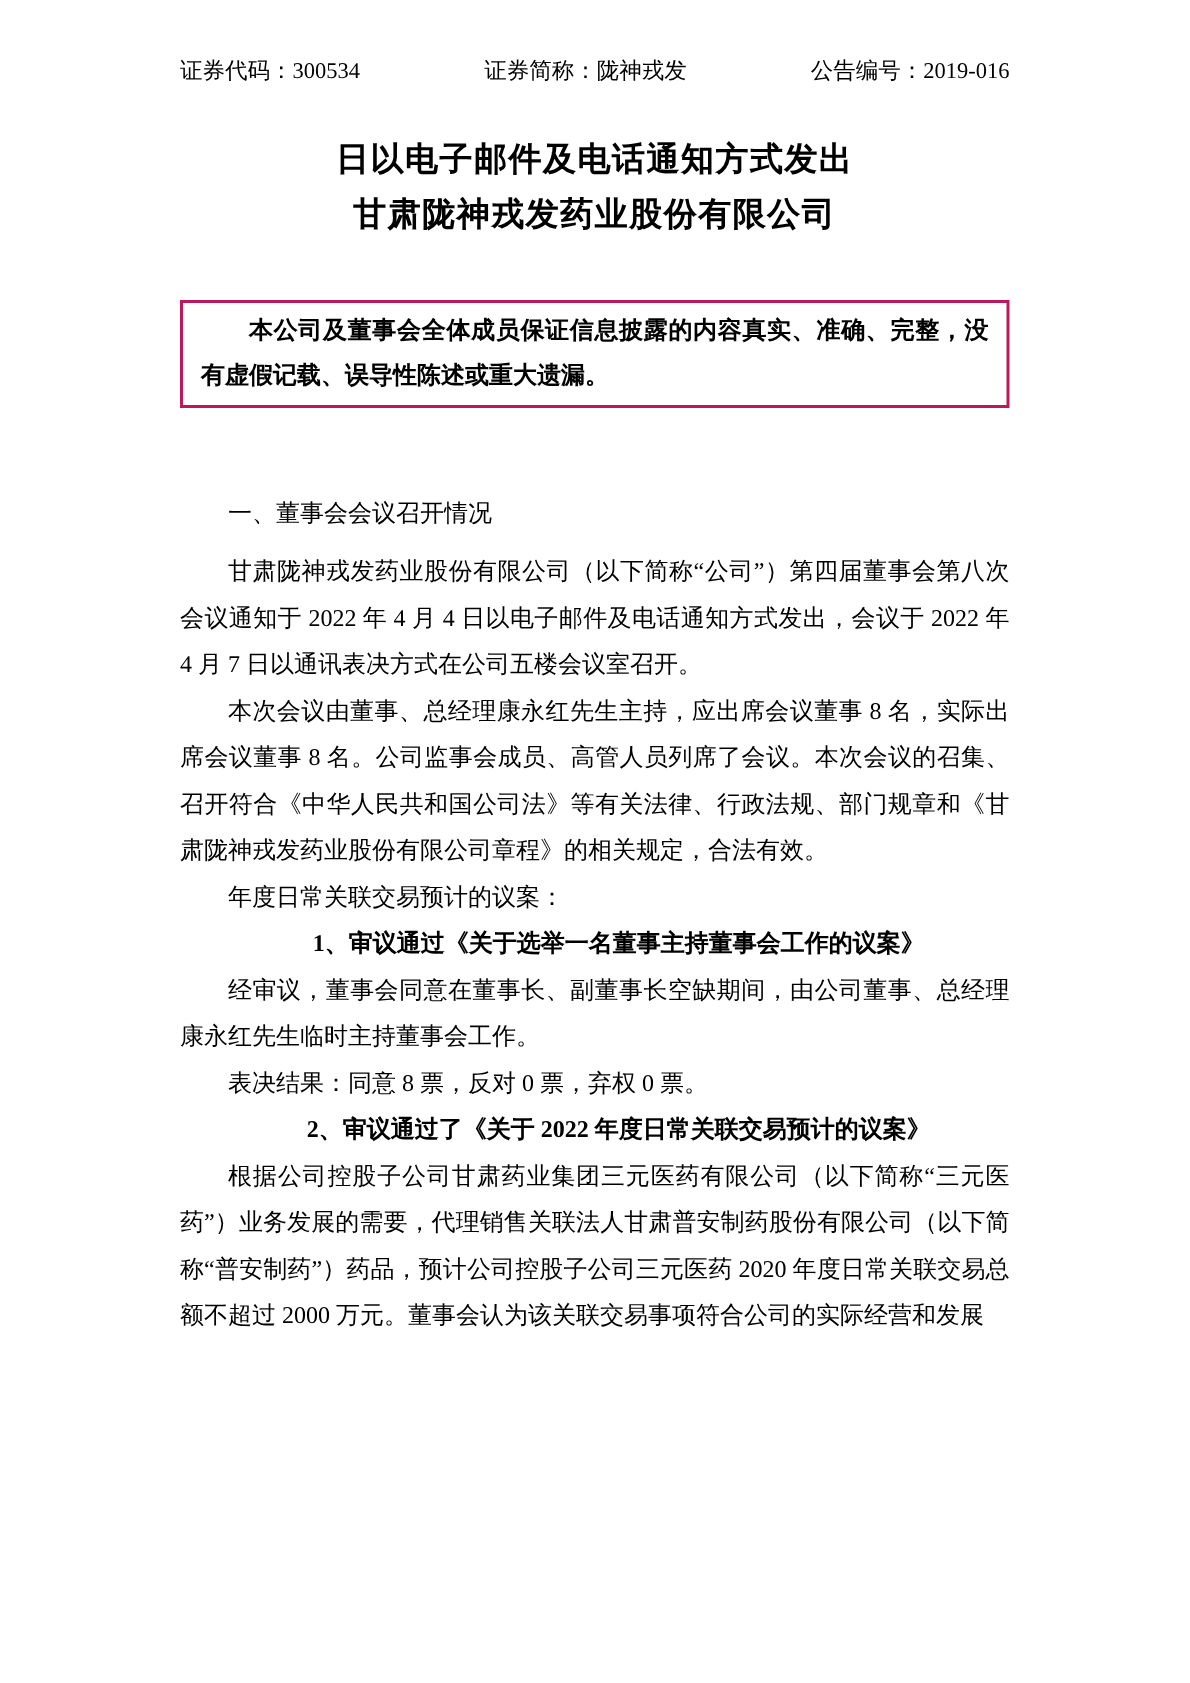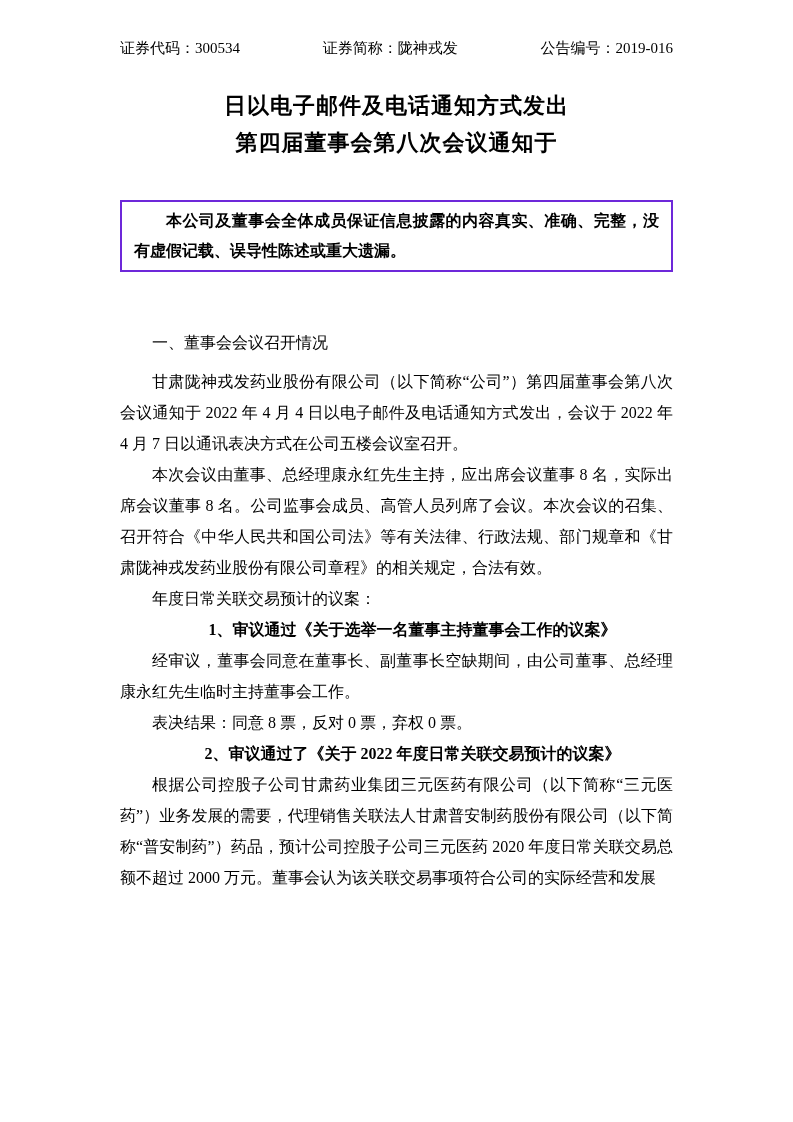--- a/index.html
+++ b/index.html
@@ -36,21 +36,21 @@
     font-size: 22px;
     line-height: 37px;
     font-weight: bold;
     letter-spacing: 1px;
   }
   .doc-title .title-line {
     display: block;
   }
   .disclaimer-box {
     margin-top: 39px;
-    border: 2px solid #6d28d9;
+    border: 2px solid #be185d;
     padding: 4px 12px;
   }
   .disclaimer-box p {
     margin: 0;
     font-weight: bold;
     font-size: 16px;
     line-height: 30px;
     text-indent: 2em;
     text-align: justify;
   }
@@ -84,21 +84,21 @@
 <div class="page">
 
   <div class="doc-header">
     <span>证券代码：300534</span>
     <span>证券简称：陇神戎发</span>
     <span>公告编号：2019-016</span>
   </div>
 
   <h1 class="doc-title">
     <span class="title-line">日以电子邮件及电话通知方式发出</span>
-    <span class="title-line">第四届董事会第八次会议通知于</span>
+    <span class="title-line">甘肃陇神戎发药业股份有限公司</span>
   </h1>
 
   <div class="disclaimer-box">
     <p>本公司及董事会全体成员保证信息披露的内容真实、准确、完整，没有虚假记载、误导性陈述或重大遗漏。</p>
   </div>
 
   <h2 class="sec-heading first">一、董事会会议召开情况</h2>
 
   <p class="body-para">甘肃陇神戎发药业股份有限公司（以下简称“公司”）第四届董事会第八次会议通知于 2022 年 4 月 4 日以电子邮件及电话通知方式发出，会议于 2022 年 4 月 7 日以通讯表决方式在公司五楼会议室召开。</p>
 

